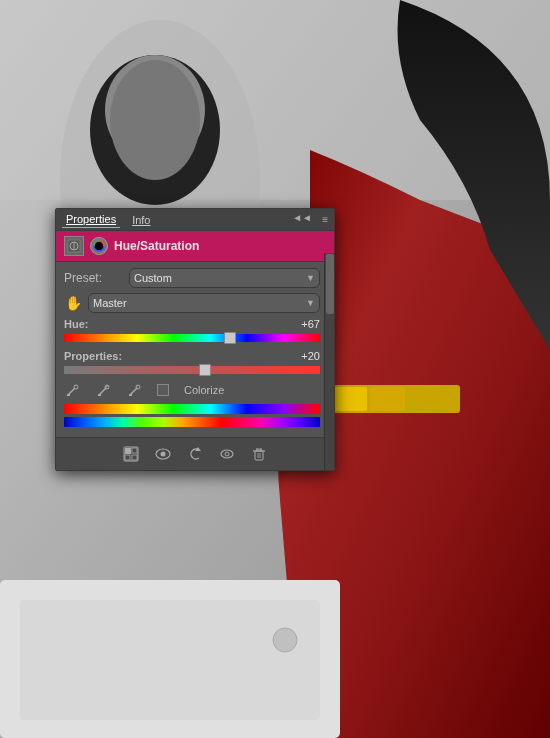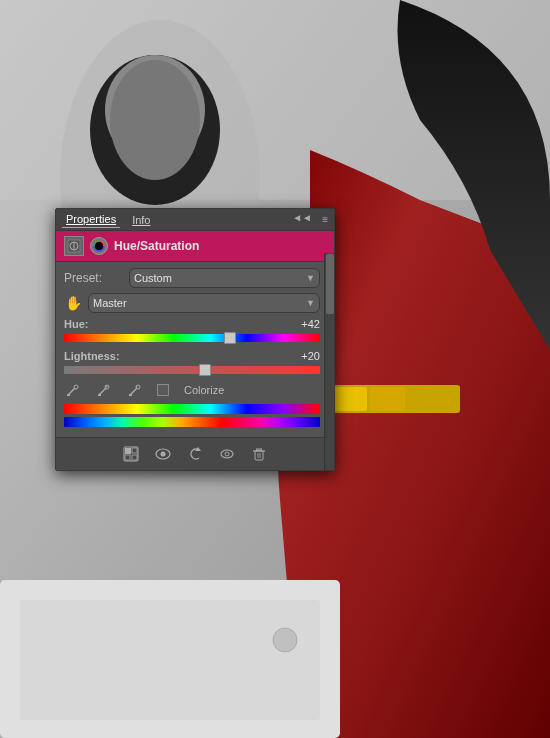--- a/index.html
+++ b/index.html
@@ -409,32 +409,32 @@
       <span class="hand-icon">✋</span>
       <div class="dropdown">
         <span>Master</span>
         <span class="dropdown-arrow">▼</span>
       </div>
     </div>
 
     <div class="slider-section">
       <div class="slider-header">
         <span class="slider-label">Hue:</span>
-        <span class="slider-value">+42</span>
+        <span class="slider-value">+67</span>
       </div>
       <div class="slider-track">
         <div class="hue-bar">
           <div class="slider-thumb" style="left: calc(65% - 6px);"></div>
         </div>
       </div>
     </div>
 
     <div class="slider-section">
       <div class="slider-header">
-        <span class="slider-label">Lightness:</span>
+        <span class="slider-label">Properties:</span>
         <span class="slider-value">+20</span>
       </div>
       <div class="slider-track">
         <div class="sat-bar">
           <div class="slider-thumb" style="left: calc(55% - 6px);"></div>
         </div>
       </div>
     </div>
 
 

